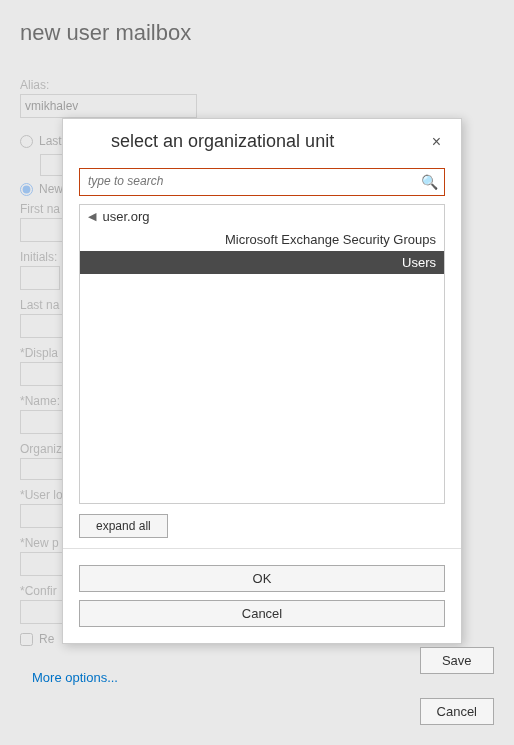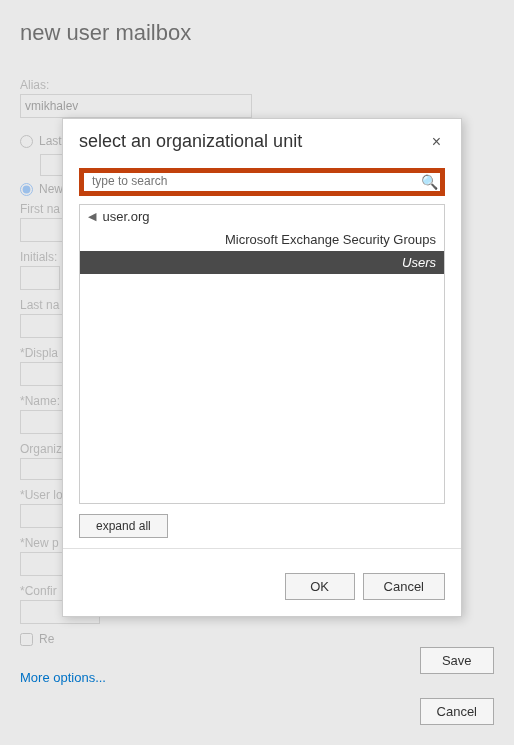--- a/index.html
+++ b/index.html
@@ -39,21 +39,21 @@
       margin-bottom: 8px;
     }
 
     .form-label {
       font-size: 12px;
       color: #555;
       margin-bottom: 2px;
     }
 
     .form-input {
-      width: 232px;
+      width: 177px;
       height: 24px;
       border: 1px solid #aaa;
       background: #fff;
       padding: 2px 4px;
       font-size: 12px;
     }
 
     .radio-row {
       display: flex;
       align-items: center;
@@ -91,20 +91,21 @@
       justify-content: space-between;
       align-items: center;
       padding: 12px 16px 8px 16px;
       border-bottom: none;
     }
 
     .dialog-title {
       font-size: 18px;
       font-weight: 300;
       color: #333;
+      margin-left: 32px;
     }
 
     .close-btn {
       cursor: pointer;
       font-size: 16px;
       color: #555;
       background: none;
       border: none;
       padding: 0 4px;
       line-height: 1;
@@ -116,25 +117,26 @@
 
     .search-container {
       position: relative;
       display: flex;
       align-items: center;
     }
 
     .search-input {
       width: 100%;
       height: 28px;
-      border: 5px solid #c2410c;
+      border: 1px solid #c2410c;
       padding: 0 30px 2px 8px;
       font-size: 12px;
       color: #999;
       outline: none;
+      font-style: italic;
     }
 
     .search-icon {
       position: absolute;
       right: 6px;
       color: #555;
       font-size: 14px;
     }
 
     .tree-container {
@@ -150,21 +152,20 @@
       cursor: pointer;
       font-size: 13px;
       display: flex;
       align-items: center;
       gap: 4px;
     }
 
     .tree-node.selected {
       background: #4a4a4a;
       color: #fff;
-      font-style: italic;
     }
 
     .tree-node-root {
       padding-left: 8px;
     }
 
     .tree-node-child {
       padding-left: 32px;
       justify-content: flex-end;
     }
@@ -183,24 +184,25 @@
       padding: 4px 16px;
       border: 1px solid #aaa;
       background: #f5f5f5;
       cursor: pointer;
       font-size: 12px;
       color: #333;
     }
 
     .dialog-footer {
       display: flex;
-      justify-content: flex-end;
+      justify-content: space-between;
       gap: 8px;
-      padding: 24px 16px 16px 16px;
+      padding: 16px 16px 16px 16px;
       border-top: 1px solid #e0e0e0;
+      flex-direction: column;
     }
 
     .btn-ok, .btn-cancel-dialog {
       padding: 5px 20px;
       border: 1px solid #aaa;
       background: #f5f5f5;
       cursor: pointer;
       font-size: 13px;
       color: #333;
       min-width: 70px;
@@ -221,21 +223,21 @@
       border: 1px solid #aaa;
       background: #f5f5f5;
       cursor: pointer;
       font-size: 13px;
       color: #333;
     }
 
     .more-options {
       position: absolute;
       bottom: 60px;
-      left: 20px;
+      left: 32px;
       color: #0072c6;
       font-size: 13px;
       cursor: pointer;
       text-decoration: none;
     }
   </style>
 </head>
 <body>
 
 <div class="bg-page">

